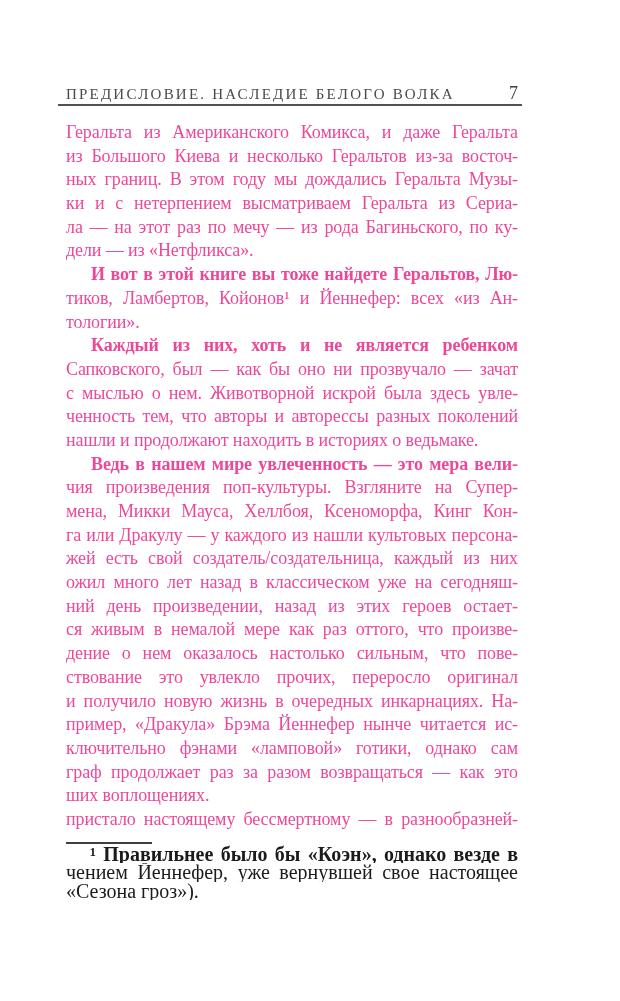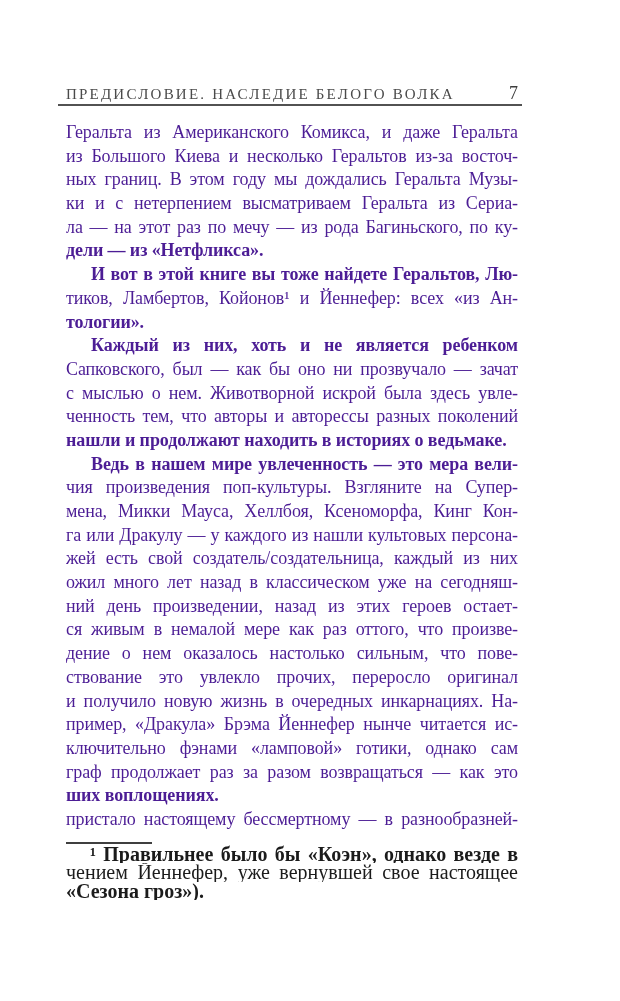--- a/index.html
+++ b/index.html
@@ -45,33 +45,32 @@
     background: #525252;
   }
   
   .body-text {
     position: absolute;
     left: 66px;
     top: 121px;
     width: 452px;
     font-size: 18px;
     line-height: 23.7px;
-    color: #4c1d95;
+    color: #ec4899;
     letter-spacing: -0.1px;
   }
   .line {
     text-align: justify;
     text-align-last: justify;
     white-space: normal;
     overflow: hidden;
     height: 23.7px;
   }
   .line.last {
     text-align-last: left;
-    font-weight: bold;
   }
   .line.first-indent {
     padding-left: 25px;
     font-weight: bold;
   }
   
   .footnote-sep {
     position: absolute;
     left: 66px;
     top: 842px;

